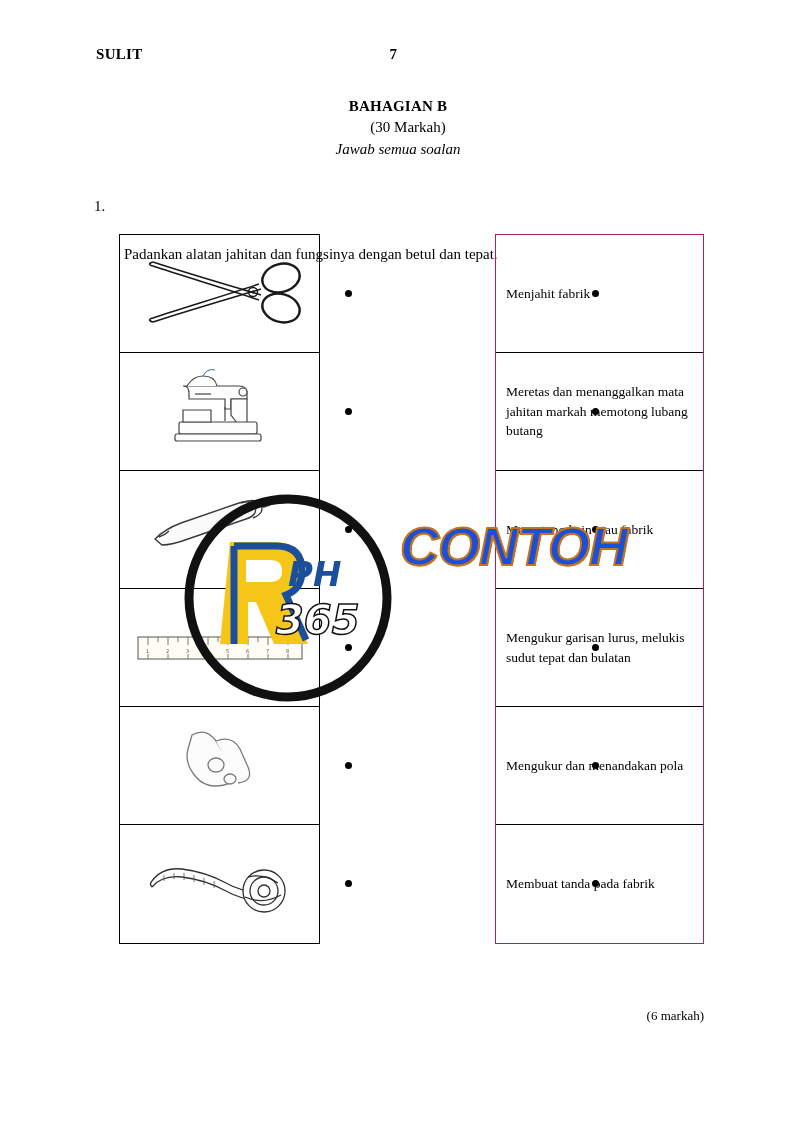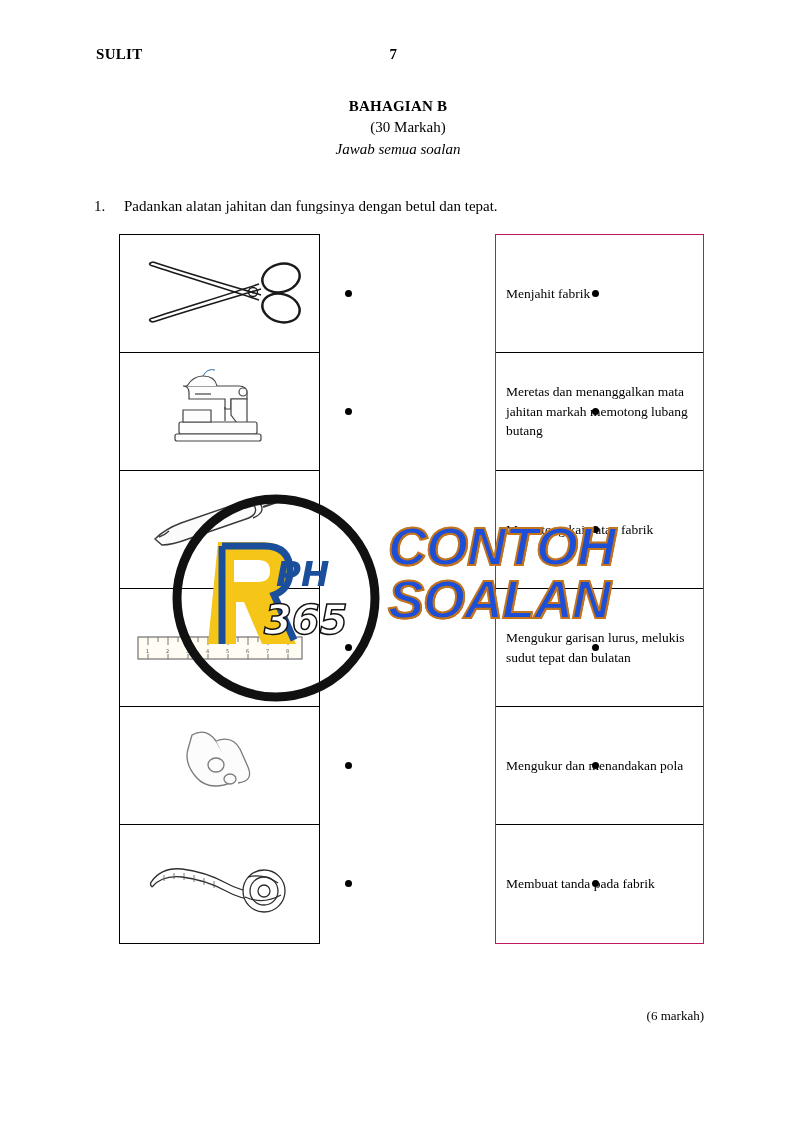--- a/index.html
+++ b/index.html
@@ -72,20 +72,21 @@
     width: 640px;
     font-size: 15px;
     display: flex;
   }
   .question .qnum {
     width: 30px;
     flex: none;
   }
   .question .qtext {
     flex: 1;
+    margin-top: 48px;
   }
 
   
   .match {
     position: absolute;
     left: 119px;
     top: 234px;
     width: 585px;
     height: 715px;
   }
@@ -154,21 +155,21 @@
   .footer {
     position: absolute;
     right: 96px;
     top: 1008px;
     font-size: 13px;
   }
 
   
   .watermark {
     position: absolute;
-    left: 0;
+    left: 12px;
     top: 0;
     width: 632px;
     height: 1131px;
     pointer-events: none;
   }
   .wm-logo {
     position: absolute;
     left: 172px;
     top: 494px;
     width: 208px;
@@ -394,17 +395,16 @@
         <path d="M50 52 h42 q26 0 26 25 q0 18 -16 24 l20 45" fill="none" stroke="#1b4f9c" stroke-width="7"></path>
         <path d="M50 52 v98" fill="none" stroke="#1b4f9c" stroke-width="7"></path>
 
         <text x="104" y="92" font-family="DejaVu Sans, sans-serif" font-size="34" font-weight="bold" font-style="italic" fill="#1b4f9c">PH</text>
 
         <text x="92" y="140" font-family="DejaVu Sans, sans-serif" font-size="40" font-weight="bold" font-style="italic" fill="#ffffff" stroke="#111" stroke-width="1.5">365</text>
       </svg>
     </div>
     <div class="wm-text">
       <span>CONTOH</span>
-      <span class="l2">SOALAN</span>
     </div>
   </div>
 
 </div>
 
 </body></html>

